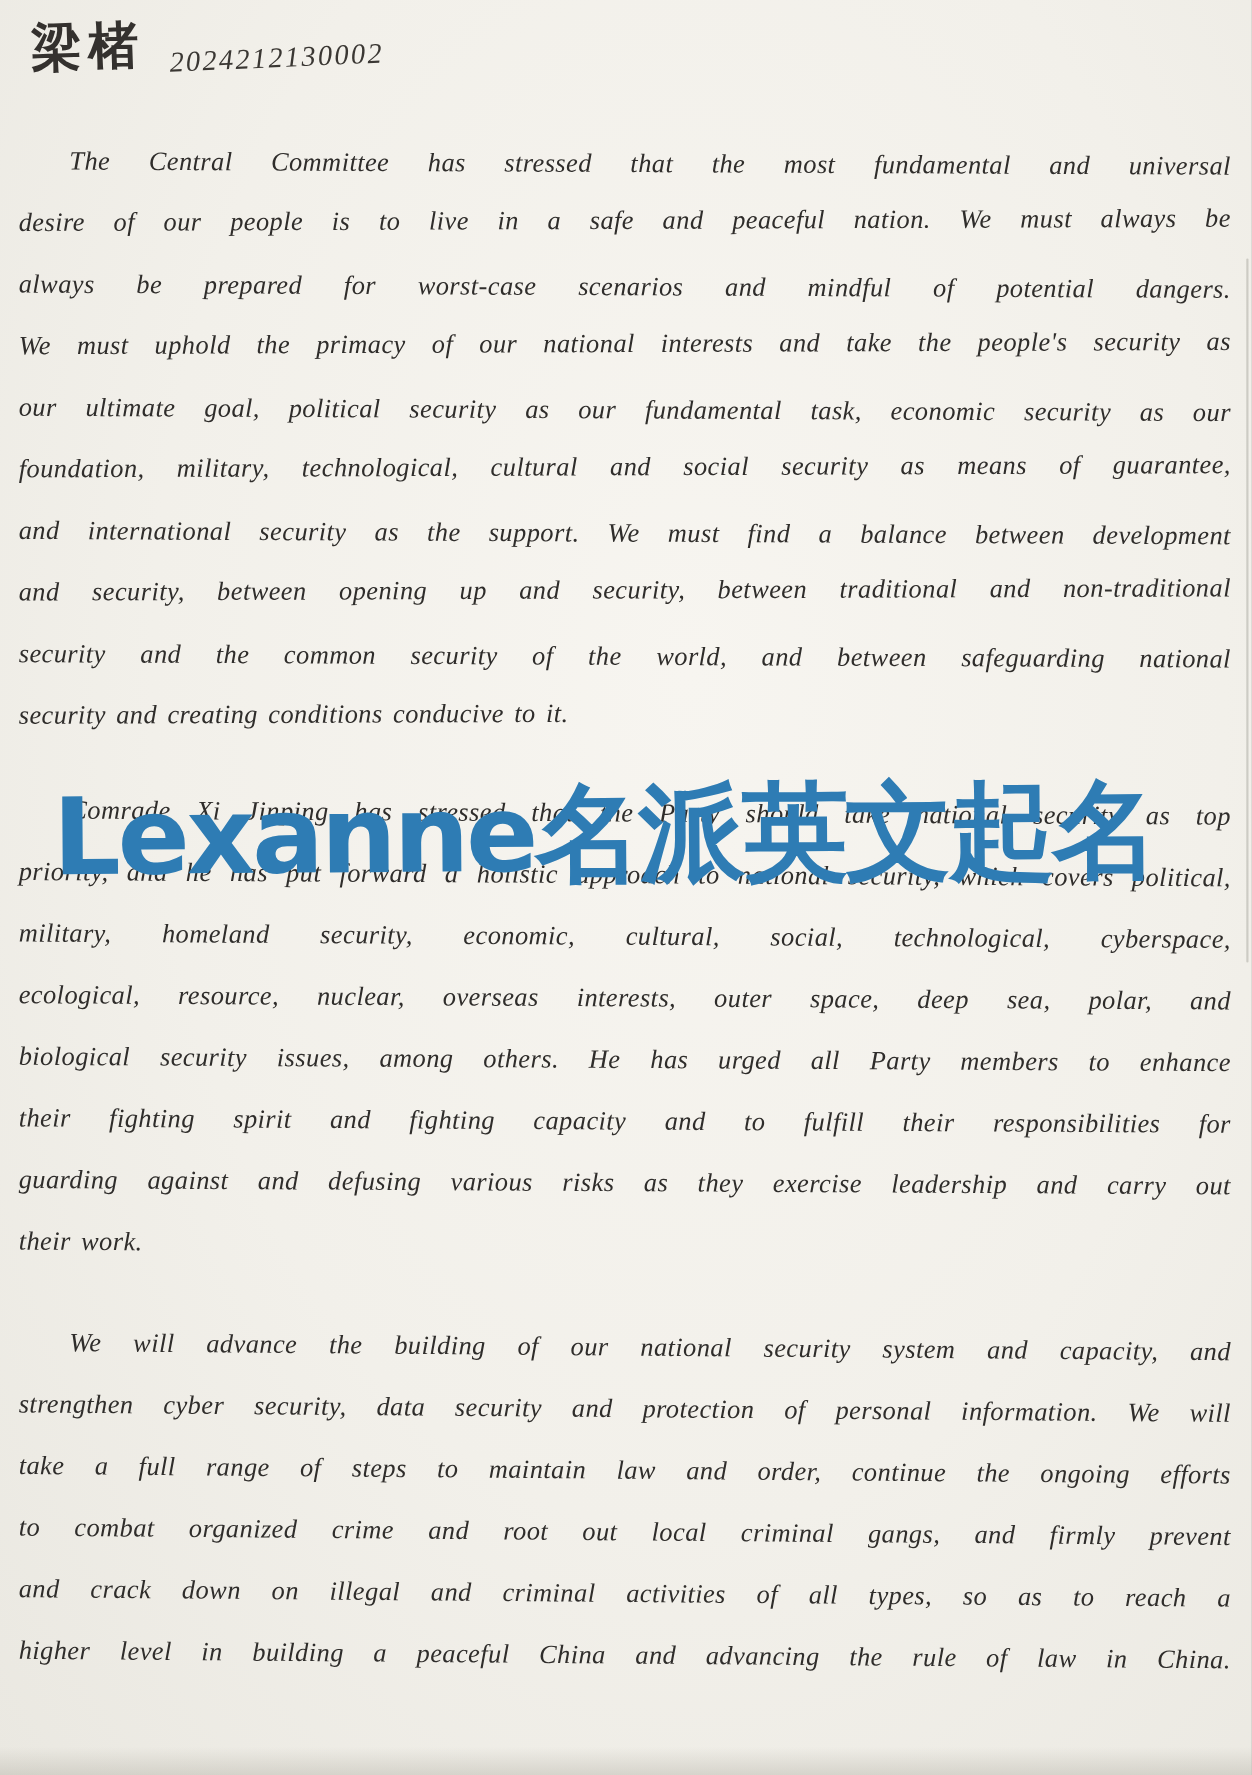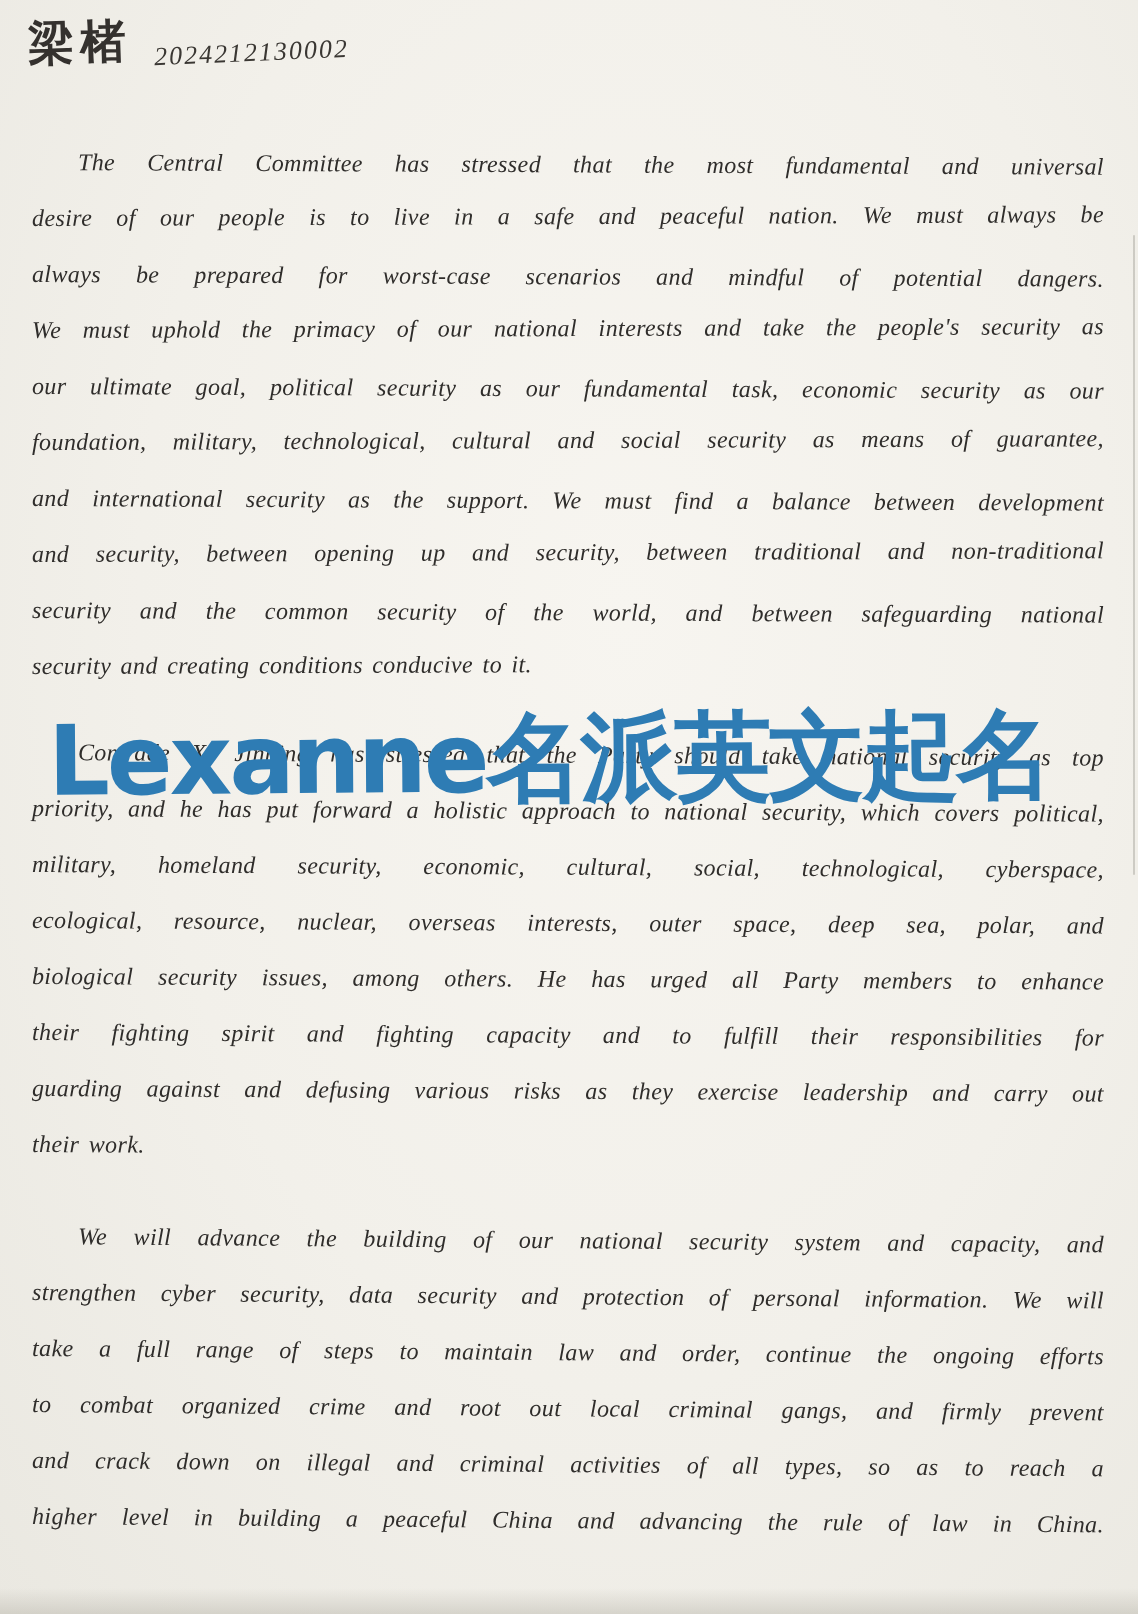--- a/index.html
+++ b/index.html
@@ -45,21 +45,21 @@
     transform: rotate(-2.5deg);
     color: #3a3733;
   }
   
   .handwriting {
     position: absolute;
     top: 118px;
     left: 16px;
     right: 18px;
   }
-  .para { margin: 16px; }
+  .para { margin: 1px; }
   .para + .para { margin-top: 30px; }
   .para:nth-child(3) { margin-top: 36px; }
   .line {
     font-style: italic;
     font-size: 24px;
     letter-spacing: 0.4px;
     word-spacing: 3px;
     height: 56px;
     line-height: 56px;
     transform-origin: left center;

